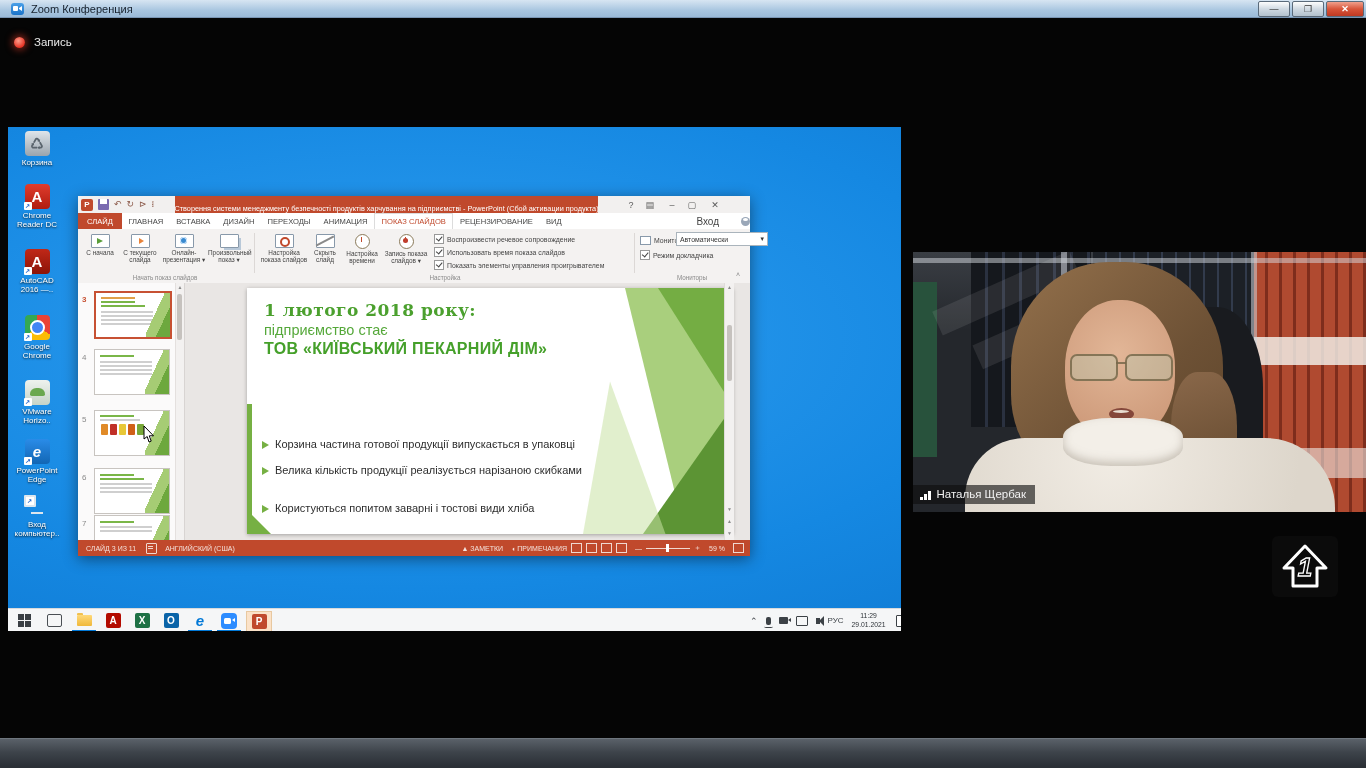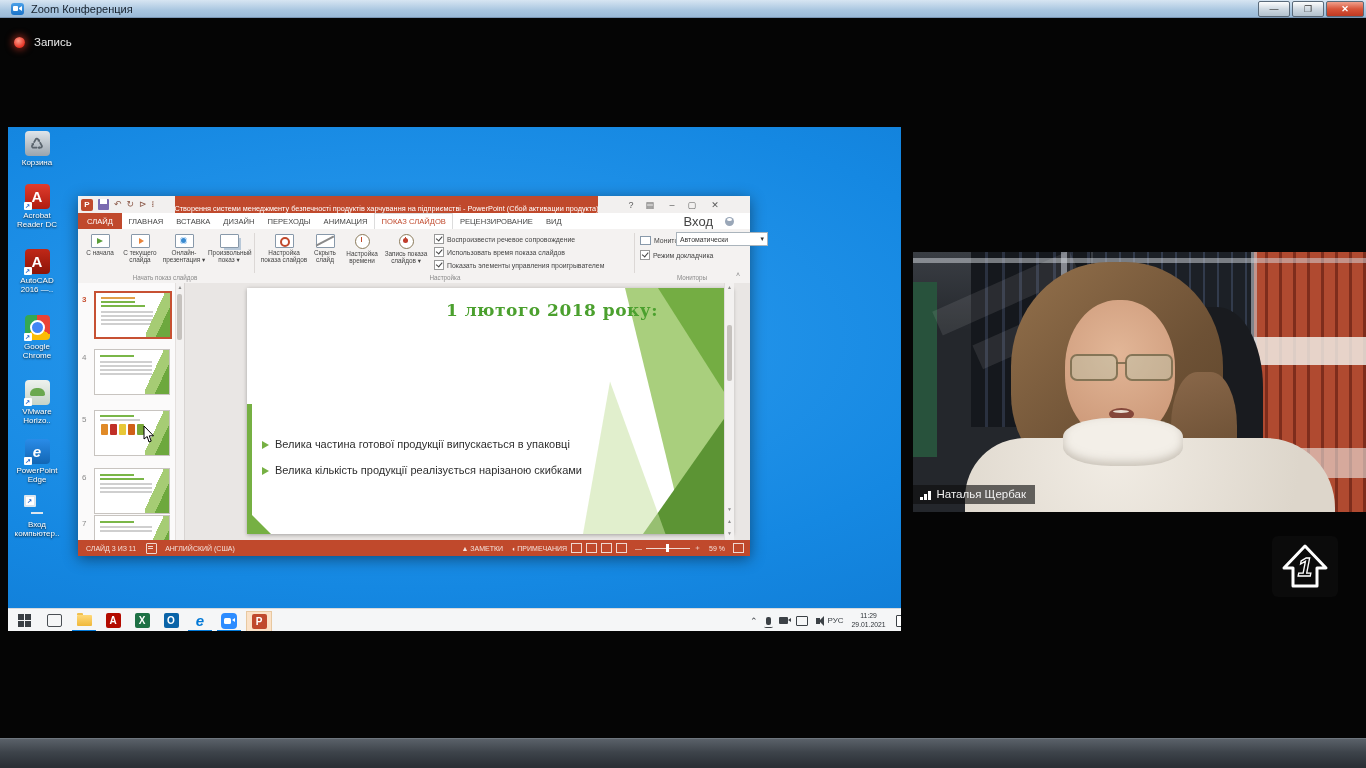--- a/index.html
+++ b/index.html
@@ -58,21 +58,21 @@
   .q-save{width:11px;height:11px;background:#7a6ab0;position:relative;border-radius:1px;}
   .q-save::after{content:"";position:absolute;left:2px;top:0;width:7px;height:5px;background:#fff;}
   #ppt-titleband{left:97px;top:0;width:423px;height:24px;background:#c0492c;color:#fff;
     font-size:7.3px;display:flex;align-items:center;justify-content:center;white-space:nowrap;overflow:hidden;}
   .ppt-ctrl{top:2px;height:13px;width:18px;display:flex;align-items:center;justify-content:center;color:#5a5a5a;font-size:9px;}
 
   #ppt-tabs{left:0;top:17px;width:672px;height:16px;background:#fff;border-bottom:1px solid #e0e0e0;display:flex;align-items:stretch;}
   .ptab{padding:0 6.5px;font-size:7.6px;color:#454545;display:flex;align-items:center;white-space:nowrap;}
   .ptab.file{background:#c0492c;color:#fff;padding:0 9px;}
   .ptab.active{color:#c0492c;background:#fff;border:1px solid #dcdcdc;border-bottom:none;}
-  #ppt-signin{margin-left:auto;display:flex;align-items:center;gap:12px;padding-right:16px;font-size:13px;color:#444;}
+  #ppt-signin{margin-left:auto;display:flex;align-items:center;gap:22px;padding-right:0;font-size:10px;color:#444;}
   .person-ico{width:9px;height:9px;border-radius:50%;background:#9aa7b8;position:relative;overflow:hidden;}
   .person-ico::after{content:"";position:absolute;left:2px;top:1.5px;width:5px;height:3px;border-radius:50%;background:#fff;}
 
   #ppt-ribbon{left:0;top:33px;width:672px;height:54px;background:#f4f2f1;border-bottom:1px solid #d8d4d2;}
   .rgroup-cap{position:absolute;bottom:2px;font-size:6.3px;color:#8a8a8a;text-align:center;}
   .rdiv{position:absolute;top:4px;bottom:10px;width:1px;background:#dcd8d6;}
   .bigbtn{position:absolute;top:3px;width:40px;text-align:center;color:#444;}
   .bigbtn .cap{font-size:6.4px;line-height:1.08;margin-top:2px;}
   .scr{width:17px;height:12px;border:1px solid #8899aa;background:#fff;margin:2px auto 0;position:relative;border-radius:1px;}
   .scr.play::after{content:"";position:absolute;left:5px;top:2.5px;border-left:6px solid #5a9e3a;border-top:3.5px solid transparent;border-bottom:3.5px solid transparent;}
@@ -110,21 +110,21 @@
 
   #slide-area{left:107px;top:0;width:549px;height:257px;}
   #slide{left:62px;top:5px;width:486px;height:246px;background:#fff;box-shadow:0 1px 4px rgba(0,0,0,.3);overflow:hidden;}
   .fx{position:absolute;top:0;bottom:0;right:0;width:150px;}
   .f1{clip-path:polygon(28% 0,100% 0,100% 100%,68% 100%);background:#a9cf7d;}
   .f2{clip-path:polygon(50% 0,100% 0,100% 48%);background:#74ad43;}
   .f3{clip-path:polygon(100% 48%,100% 100%,40% 100%);background:#5c9434;}
   .f4{clip-path:polygon(18% 38%,55% 100%,0 100%);background:#c8e2a4;opacity:.55;}
   .facet-left{position:absolute;left:0;top:116px;bottom:0;width:5px;background:#76b043;}
   .facet-corner{position:absolute;left:0;bottom:0;width:0;height:0;border-bottom:24px solid #76b043;border-right:24px solid transparent;}
-  .sl-head{position:absolute;left:11px;width:400px;text-align:right;color:#4ba02e;}
+  .sl-head{position:absolute;left:17px;width:400px;text-align:left;color:#4ba02e;}
   #sl-h1{top:12px;font-family:"DejaVu Serif",serif;font-weight:bold;font-size:17px;letter-spacing:.5px;}
   #sl-h2{top:34px;font-size:14.5px;color:#55a83a;}
   #sl-h3{top:52px;font-weight:bold;font-size:16px;letter-spacing:.3px;color:#45a02a;}
   #sl-sub{position:absolute;left:10px;top:86px;width:400px;text-align:center;font-size:12.5px;color:#3c3c3c;}
   .bullet{position:absolute;left:28px;width:345px;font-size:11px;color:#2e2e2e;line-height:1.25;}
   .bullet::before{content:"";position:absolute;left:-13px;top:3px;border-left:7px solid #76b043;
     border-top:4.5px solid transparent;border-bottom:4.5px solid transparent;}
   #slide-scroll{right:0;top:0;width:9px;height:257px;background:#f3f1f0;border-left:1px solid #e0dcda;}
 
   #ppt-status{left:0;top:344px;width:672px;height:16px;background:#c0492c;color:#f4e2dc;font-size:7px;display:flex;align-items:center;}
@@ -229,21 +229,21 @@
   </div>
 
   <div id="shared" class="abs">
 
     <div class="dicon" style="left:3px;top:4px;">
       <div class="glyph g-bin">♺</div>
       <div class="lbl">Корзина</div>
     </div>
     <div class="dicon" style="left:3px;top:57px;">
       <div class="glyph g-acrobat shortcut">A</div>
-      <div class="lbl">Acrobat Reader DC</div>
+      <div class="lbl">Chrome Reader DC</div>
     </div>
     <div class="dicon" style="left:3px;top:122px;">
       <div class="glyph g-acad shortcut">A</div>
       <div class="lbl">AutoCAD 2016 —..</div>
     </div>
     <div class="dicon" style="left:3px;top:188px;">
       <div class="glyph g-chrome shortcut"></div>
       <div class="lbl">Google Chrome</div>
     </div>
     <div class="dicon" style="left:3px;top:253px;">
@@ -426,22 +426,25 @@
 
         <div id="slide-area" class="abs">
           <div id="slide" class="abs">
             <div class="fx f1"></div>
             <div class="fx f2"></div>
             <div class="fx f3"></div>
             <div class="fx f4"></div>
             <div class="facet-left"></div>
             <div class="facet-corner"></div>
             <div class="sl-head" id="sl-h1">1 лютого 2018 року:</div>
-            <div class="bullet" style="top:150px;">Велика частина готової продукції випускається в упаковці</div>
+            <div class="sl-head" id="sl-h2">підприємство стає</div>
+            <div class="sl-head" id="sl-h3">ТОВ «КИЇВСЬКИЙ ПЕКАРНИЙ ДІМ»</div>
+            <div class="bullet" style="top:150px;">Корзина частина готової продукції випускається в упаковці</div>
             <div class="bullet" style="top:176px;">Велика кількість продукції реалізується нарізаною скибками</div>
+            <div class="bullet" style="top:214px;">Користуються попитом заварні і тостові види хліба</div>
           </div>
           <div id="slide-scroll" class="abs">
             <span class="sb-arrow" style="top:0;width:9px;">▲</span>
             <span class="sb-thumb" style="top:42px;height:56px;left:1.5px;"></span>
             <span class="sb-arrow" style="bottom:26px;width:9px;">▼</span>
             <span class="sb-arrow" style="bottom:14px;width:9px;">▲</span>
             <span class="sb-arrow" style="bottom:2px;width:9px;">▼</span>
           </div>
         </div>
       </div>

